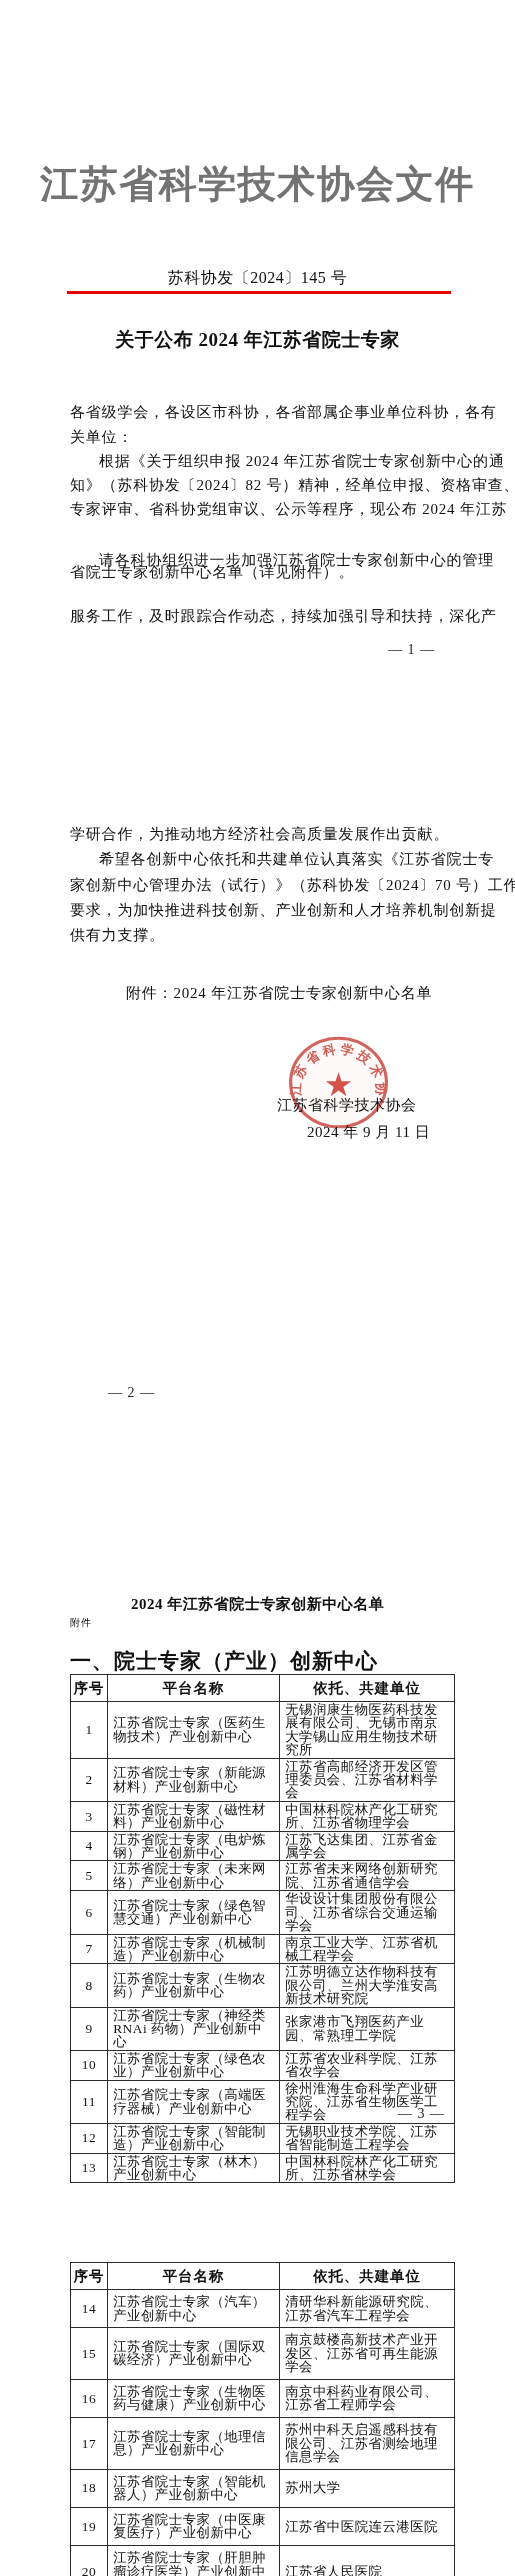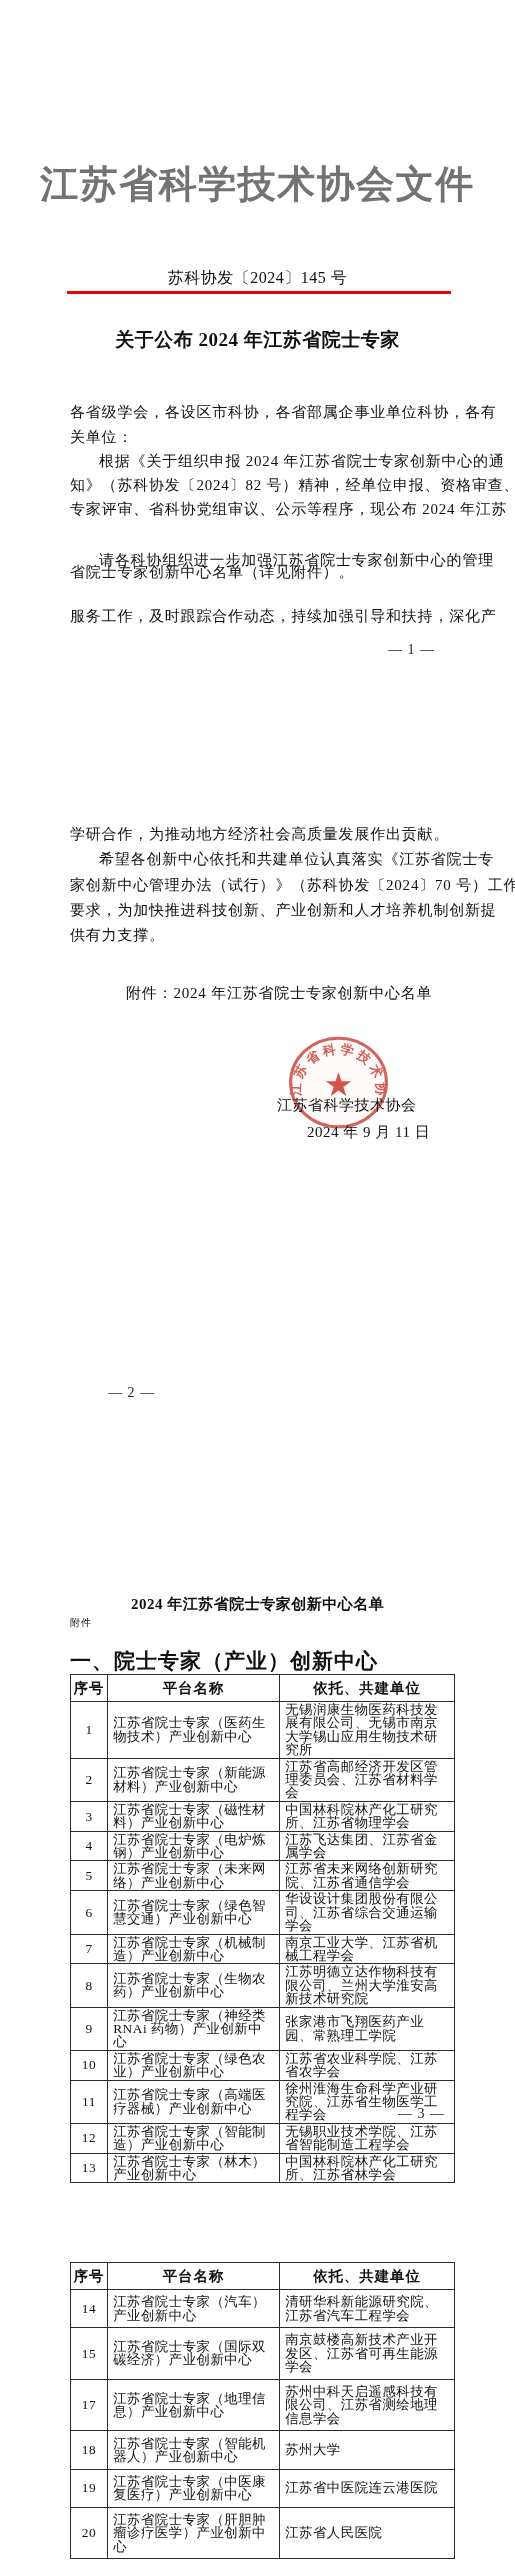--- a/index.html
+++ b/index.html
@@ -180,20 +180,25 @@
           <td class="c0">14</td>
           <td class="c1">江苏省院士专家（汽车）产业创新中心</td>
           <td class="c2">清研华科新能源研究院、江苏省汽车工程学会</td>
         </tr>
         <tr>
           <td class="c0">15</td>
           <td class="c1">江苏省院士专家（国际双碳经济）产业创新中心</td>
           <td class="c2">南京鼓楼高新技术产业开发区、江苏省可再生能源学会</td>
         </tr>
         <tr>
+          <td class="c0">16</td>
+          <td class="c1">江苏省院士专家（生物医药与健康）产业创新中心</td>
+          <td class="c2">南京中科药业有限公司、江苏省工程师学会</td>
+        </tr>
+        <tr>
           <td class="c0">17</td>
           <td class="c1">江苏省院士专家（地理信息）产业创新中心</td>
           <td class="c2">苏州中科天启遥感科技有限公司、江苏省测绘地理信息学会</td>
         </tr>
         <tr>
           <td class="c0">18</td>
           <td class="c1">江苏省院士专家（智能机器人）产业创新中心</td>
           <td class="c2">苏州大学</td>
         </tr>
         <tr>

